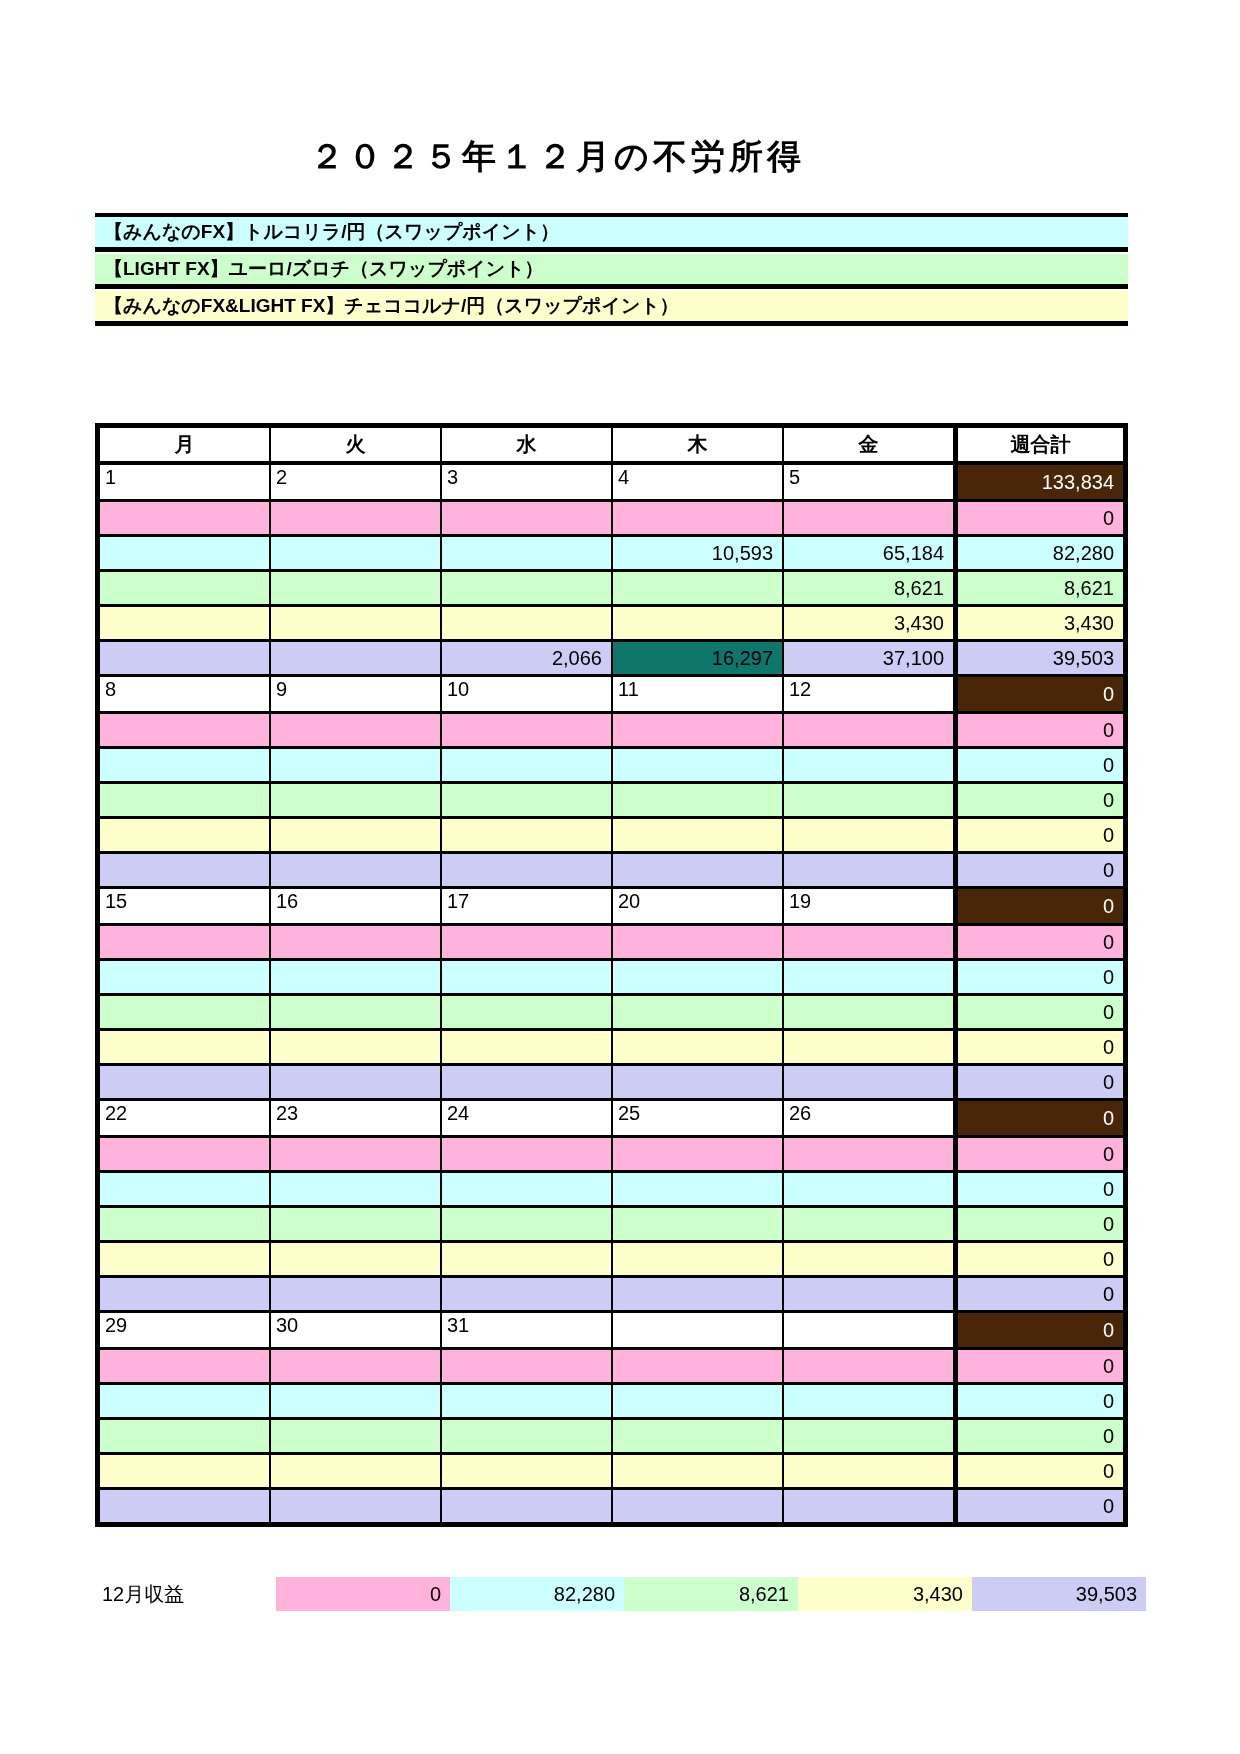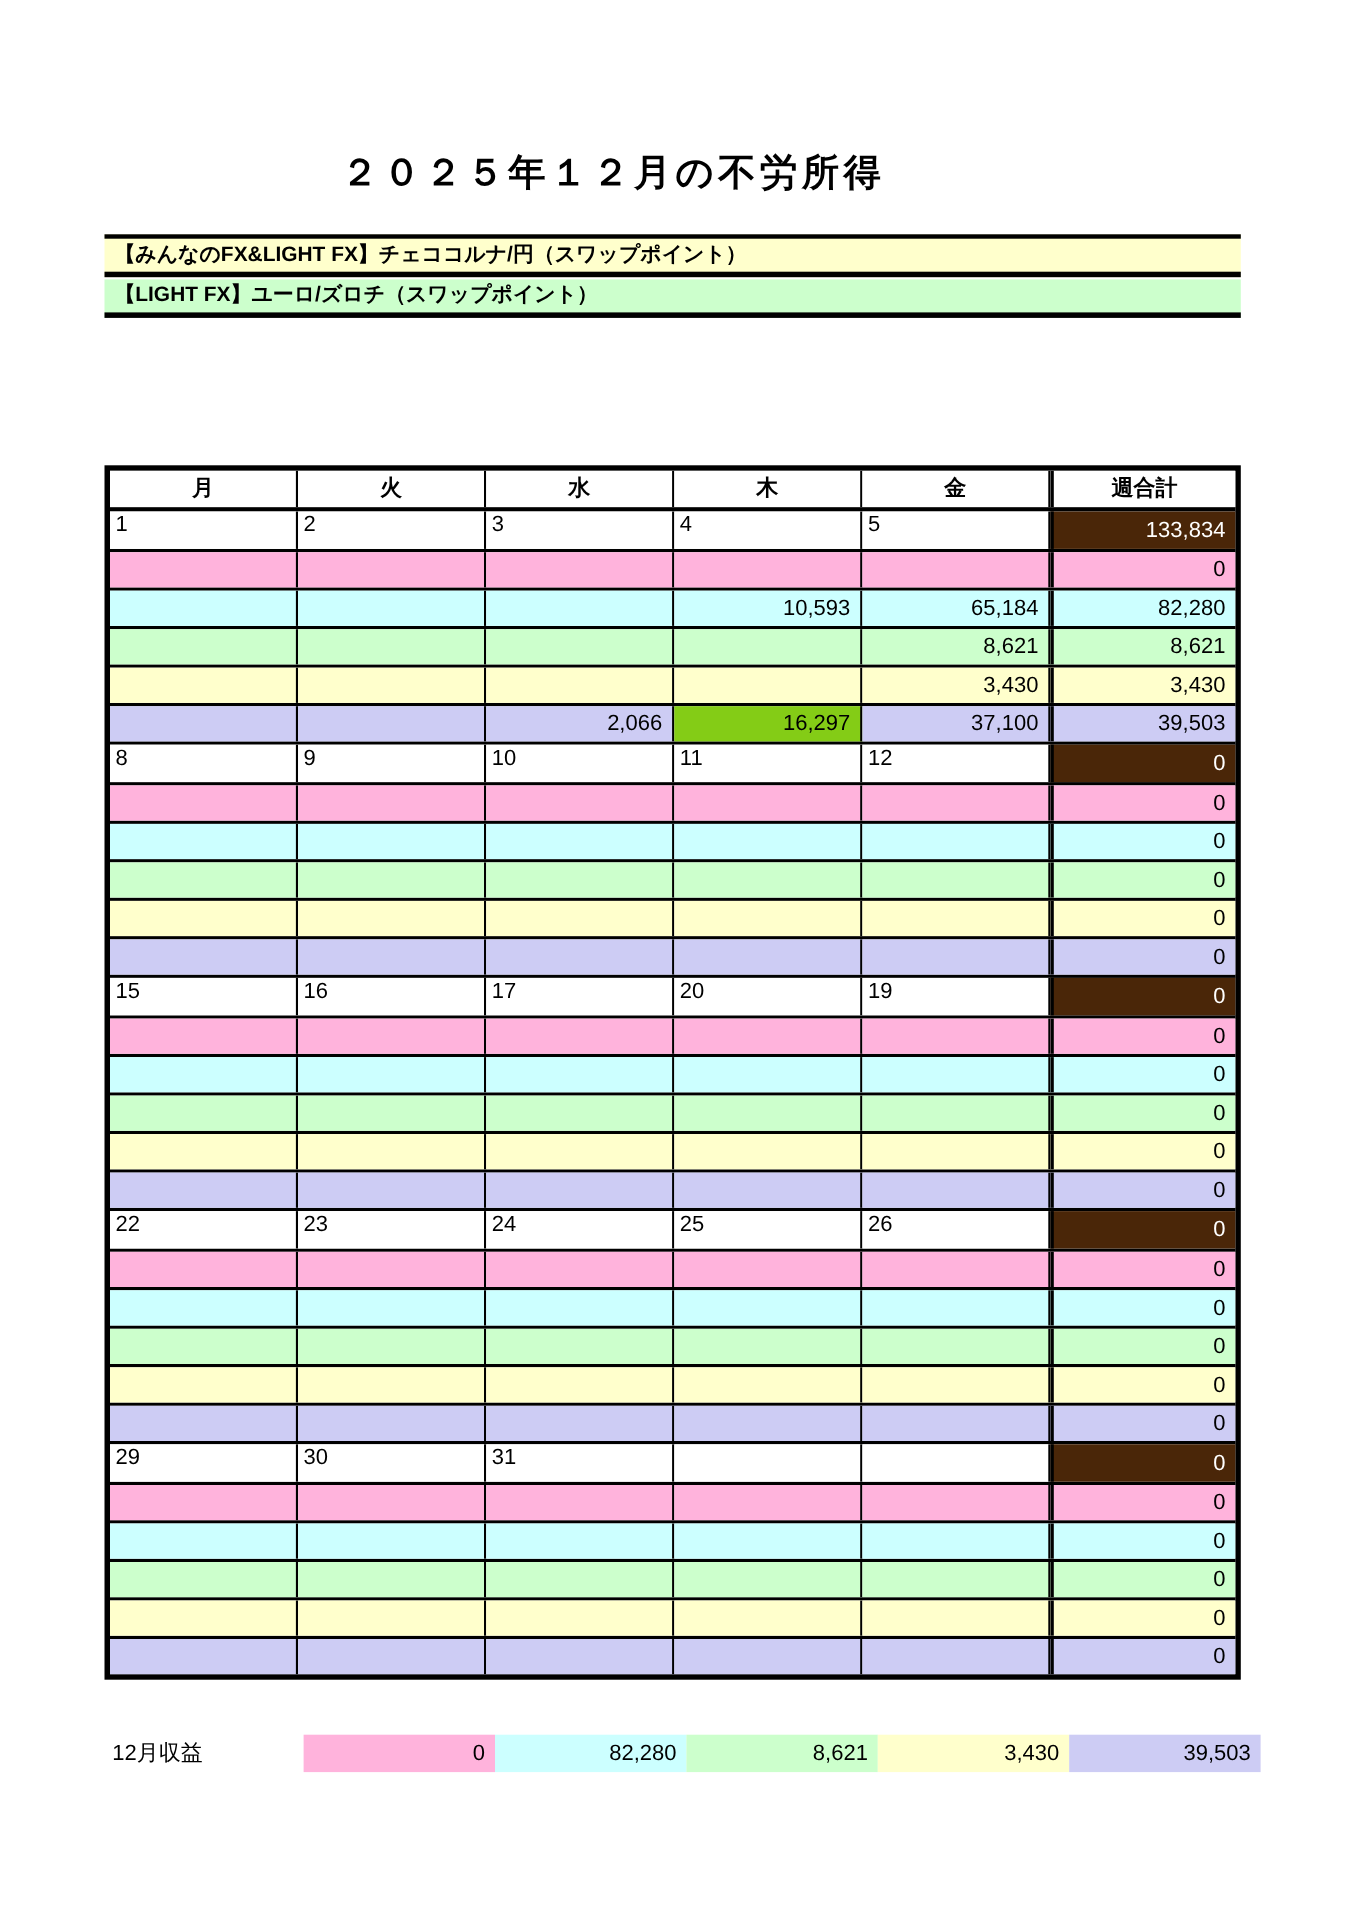--- a/index.html
+++ b/index.html
@@ -46,22 +46,23 @@
   .summary-cell{width:174px;font-size:20px;line-height:34px;text-align:right;padding-right:9px;box-sizing:border-box;}
 </style>
 </head>
 <body>
 
 <div>
 
   <h1 class="title">２０２５年１２月の不労所得</h1>
 
   <div class="legend">
+    <div class="legend-row" style="background: rgb(204, 255, 255);">【みんなのFX】トルコリラ/円（スワップポイント）</div>
+    <div class="legend-row" style="background: rgb(204, 255, 204);">【LIGHT FX】ユーロ/ズロチ（スワップポイント）</div>
     <div class="legend-row" style="background: rgb(255, 255, 204);">【みんなのFX&amp;LIGHT FX】チェココルナ/円（スワップポイント）</div>
-    <div class="legend-row" style="background: rgb(204, 255, 204);">【LIGHT FX】ユーロ/ズロチ（スワップポイント）</div>
   </div>
 
   <div class="calendar">
     <div class="cal-row hdr" id="cal-header">
         <div class="cal-cell">月</div>
         <div class="cal-cell">火</div>
         <div class="cal-cell">水</div>
         <div class="cal-cell">木</div>
         <div class="cal-cell">金</div>
         <div class="cal-cell">週合計</div>
@@ -104,21 +105,21 @@
           <div class="cal-cell" style="background: rgb(255, 255, 204);"></div>
           <div class="cal-cell" style="background: rgb(255, 255, 204);"></div>
           <div class="cal-cell" style="background: rgb(255, 255, 204);"></div>
           <div class="cal-cell" style="background: rgb(255, 255, 204);">3,430</div>
           <div class="cal-cell" style="background: rgb(255, 255, 204);">3,430</div>
         </div>
         <div class="cal-row valrow">
           <div class="cal-cell" style="background: rgb(205, 204, 244);"></div>
           <div class="cal-cell" style="background: rgb(205, 204, 244);"></div>
           <div class="cal-cell" style="background: rgb(205, 204, 244);">2,066</div>
-          <div class="cal-cell" style="background: #84cc16;">16,297</div>
+          <div class="cal-cell" style="background: #0f766e;">16,297</div>
           <div class="cal-cell" style="background: rgb(205, 204, 244);">37,100</div>
           <div class="cal-cell" style="background: rgb(205, 204, 244);">39,503</div>
         </div>
         <div class="cal-row dayrow">
           <div class="cal-cell">8</div>
           <div class="cal-cell">9</div>
           <div class="cal-cell">10</div>
           <div class="cal-cell">11</div>
           <div class="cal-cell">12</div>
           <div class="cal-cell total" style="background: rgb(74, 38, 8); color: rgb(255, 255, 255);">0</div>

